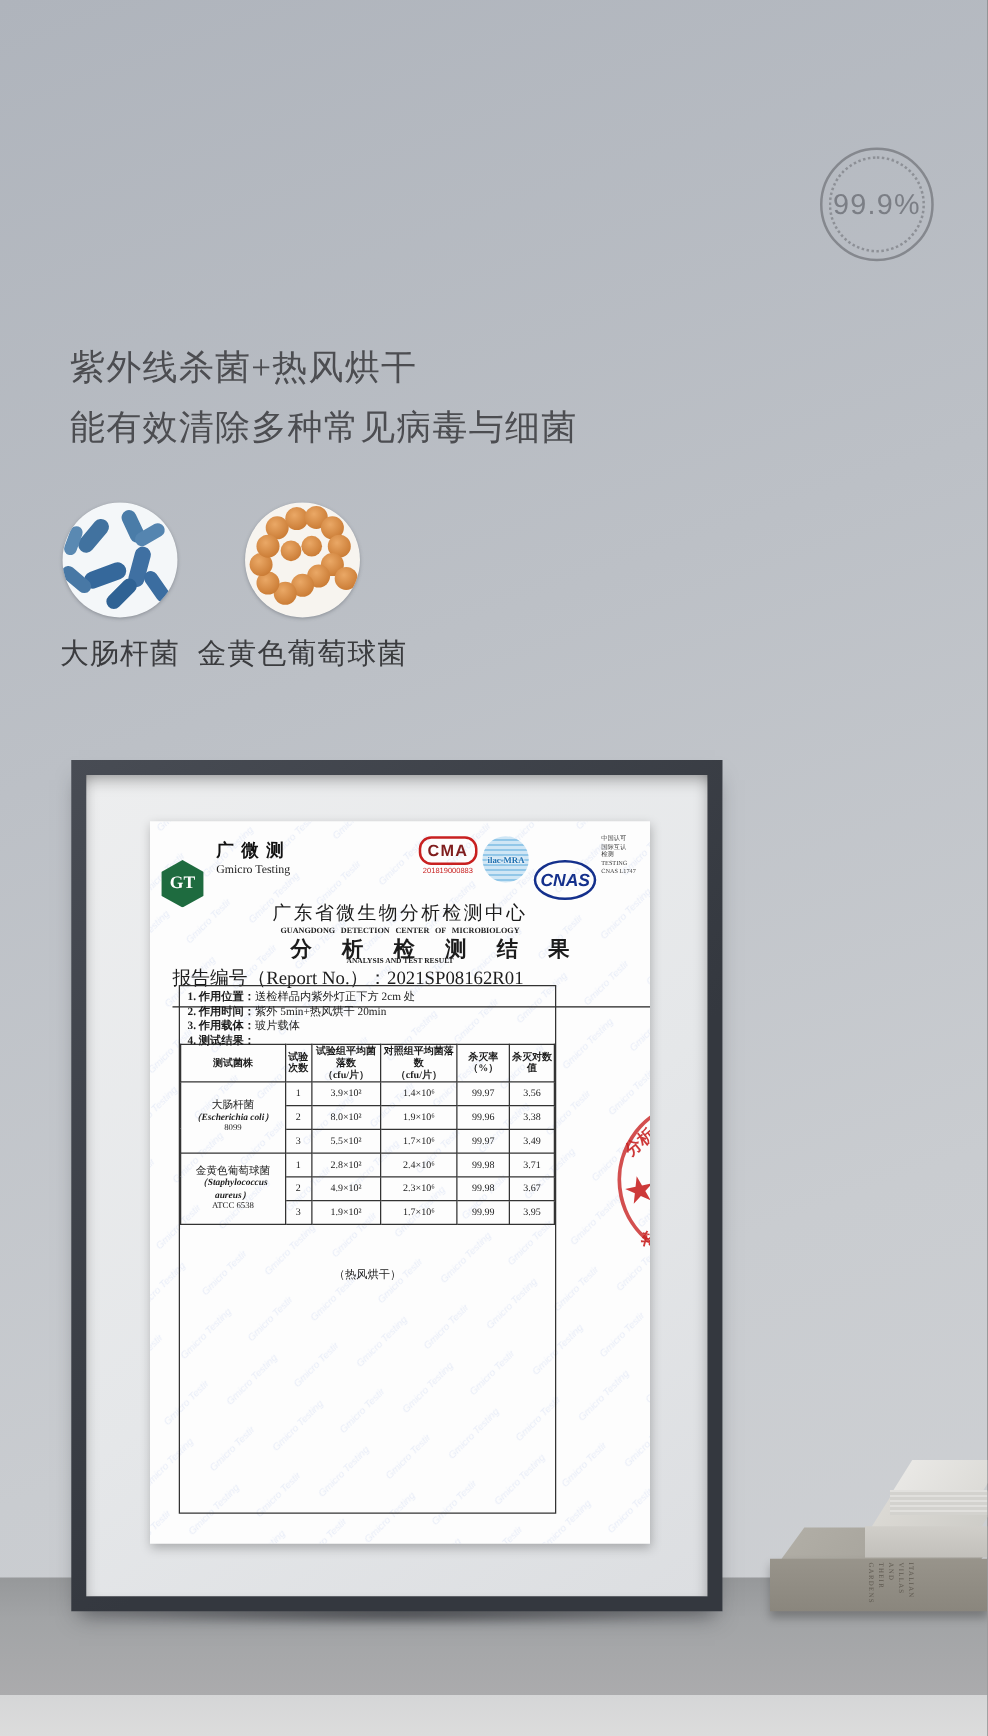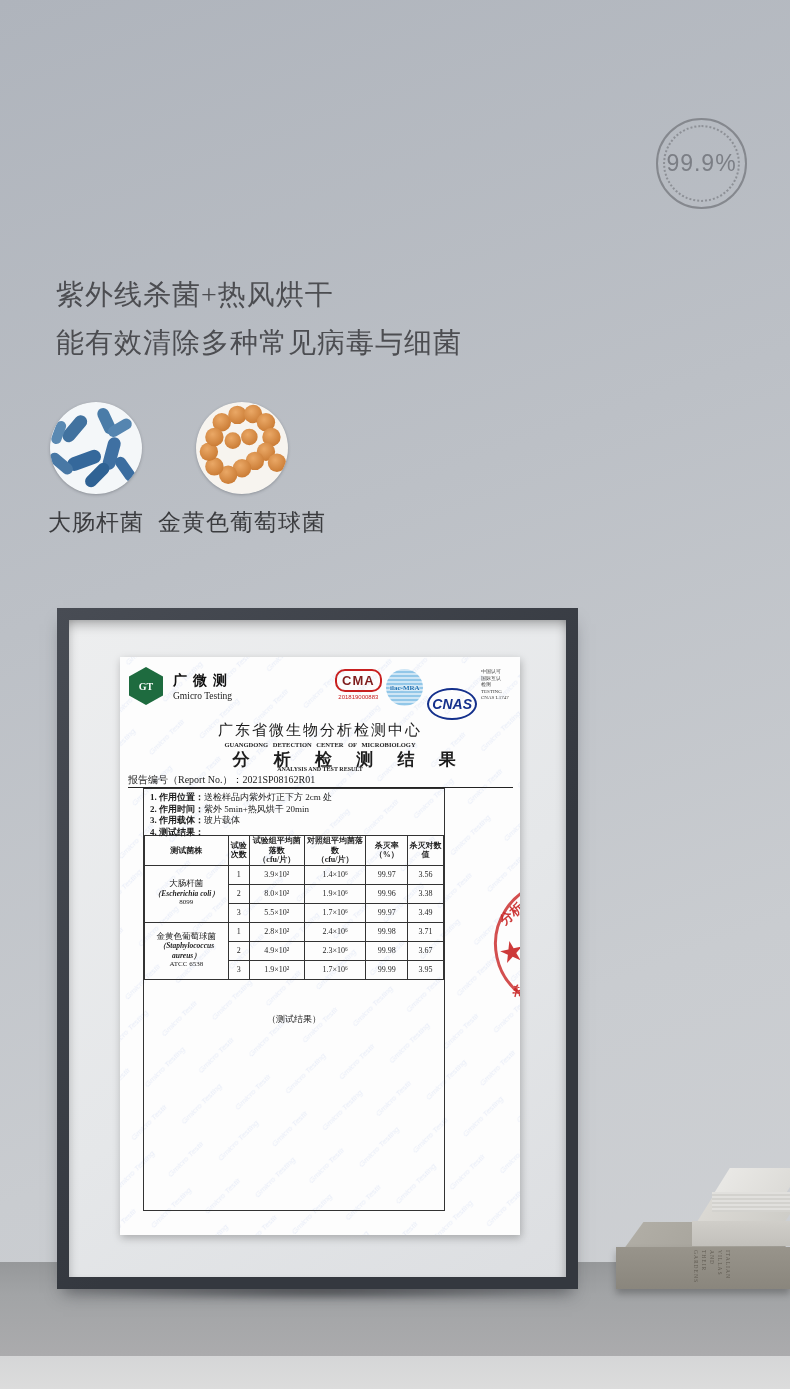--- a/index.html
+++ b/index.html
@@ -42,24 +42,24 @@
   .mat { width:100%; height:100%; position:relative;
     background:linear-gradient(145deg,#edeeef 0%,#e5e7e9 55%,#dcdee1 100%);
     box-shadow:inset 0 10px 14px -8px rgba(0,0,0,.4), inset -8px 0 12px -9px rgba(0,0,0,.25), inset 8px 0 12px -9px rgba(0,0,0,.2); }
   .paper { position:absolute; left:51px; top:37px; width:400px; height:578px; background:#fdfdfd;
     box-shadow:1px 3px 8px rgba(0,0,0,.25); overflow:hidden;
     font-family:"Liberation Serif",serif; color:#1c1c1c; }
   .wm { position:absolute; inset:0; z-index:0; }
   .wm-text { font-size:8px; font-style:italic; fill:rgba(110,140,220,.16); font-family:"Liberation Sans",sans-serif; }
   .paper .layer { position:absolute; z-index:1; }
 
-  .gt-logo { left:9px; top:10px; width:34px; height:38px; background:#1e6b3f;
+  .gt-logo { left:9px; top:31px; width:34px; height:38px; background:#1e6b3f;
     clip-path:polygon(50% 0,100% 25%,100% 75%,50% 100%,0 75%,0 25%);
     display:flex; align-items:center; justify-content:center;
-    color:#fff; font-weight:700; font-size:10px; font-family:"Liberation Serif",serif; }
+    color:#fff; font-weight:700; font-size:14px; font-family:"Liberation Serif",serif; }
   .gt-name { left:53px; top:15px; font-size:14px; font-weight:700; letter-spacing:6px; color:#111; }
   .gt-sub { left:53px; top:34px; font-size:9.5px; color:#222; }
 
   .acc { right:6px; top:12px; display:flex; align-items:flex-start; gap:4px; }
   .cma { width:48px; text-align:center; }
   .cma-box { display:inline-block; border:2.5px solid #c82020; border-radius:10px; padding:2px 5px;
     color:#7f1d1d; font-weight:800; font-size:13px; font-family:"Liberation Sans",sans-serif; letter-spacing:1px; }
   .cma-num { font-size:6px; color:#c82020; margin-top:2px; font-family:"Liberation Sans",sans-serif; }
   .ilac { width:37px; height:37px; border-radius:50%; position:relative;
     background:repeating-linear-gradient(180deg,#cfe6f5 0 2px,#92c7e8 2px 4px); }
@@ -67,21 +67,21 @@
     font-weight:700; color:#1d6fb0; white-space:nowrap; text-shadow:0 0 2px #fff,0 0 2px #fff; }
   .cnas { margin-top:19px; border:2.5px solid #14308c; border-radius:50%; padding:7px 3px;
     color:#14308c; font-weight:800; font-style:italic; font-size:14px;
     font-family:"Liberation Sans",sans-serif; line-height:1; }
   .cnas-side { width:33px; font-size:5px; line-height:6.5px; color:#3a3a3a; }
 
   .center-cn { left:0; top:64px; width:100%; text-align:center; font-size:15px; font-weight:400; letter-spacing:2px; }
   .center-en { left:0; top:84px; width:100%; text-align:center; font-size:6.5px; font-weight:700; word-spacing:3px; color:#222; }
   .title-cn { left:0; top:91px; width:100%; text-align:center; font-size:17px; font-weight:700; letter-spacing:10px; text-indent:10px;padding-left:48px; }
   .title-en { left:0; top:109px; width:100%; text-align:center; font-size:6px; font-weight:700; color:#222; }
-  .report-line { left:8px; top:116px; width:385px; font-size:10px; padding-bottom:0; border-bottom:1.5px solid #222; }
+  .report-line { left:18px; top:116px; width:385px; font-size:15px; padding-bottom:13px; border-bottom:1.5px solid #222; }
 
   .cert-box { left:23px; top:131px; width:302px; height:423px; border:1.5px solid #333; }
   .conditions { padding:3px 6px 0 6px; height:46px; }
   .cond-line { font-size:9px; line-height:11.5px; white-space:nowrap; }
   .cond-label { font-weight:700; }
 
   .cert-table { width:100%; border-collapse:collapse; table-layout:fixed; }
   .cert-table th, .cert-table td { border:1px solid #333; text-align:center; vertical-align:middle; padding:0 1px; }
   .cert-table th { font-size:8px; font-weight:700; white-space:pre-line; height:24px; line-height:9.5px; }
   .cert-table td { font-size:8px; height:19px; }
@@ -307,21 +307,21 @@
               <tr>
                 <td>3</td>
                 <td>1.9×10²</td>
                 <td>1.7×10⁶</td>
                 <td>99.99</td>
                 <td>3.95</td>
               </tr>
             </tbody>
           </table>
 
-          <div class="blank-note">（测试结果）</div>
+          <div class="blank-note">（热风烘干）</div>
         </div>
 
         <div class="layer stamp">
           <span class="stamp-top">分析</span>
           <span class="stamp-star">★</span>
           <span class="stamp-bottom">转</span>
         </div>
 
       </div>
     </div>

